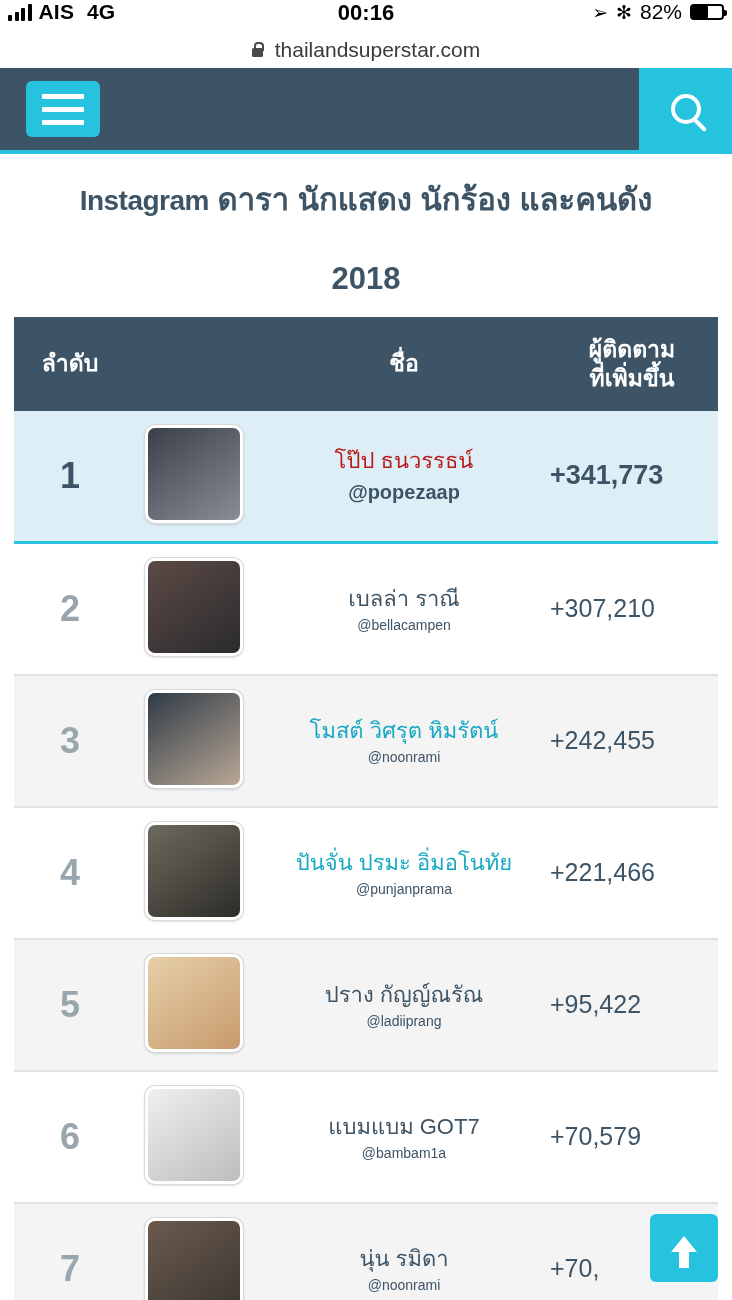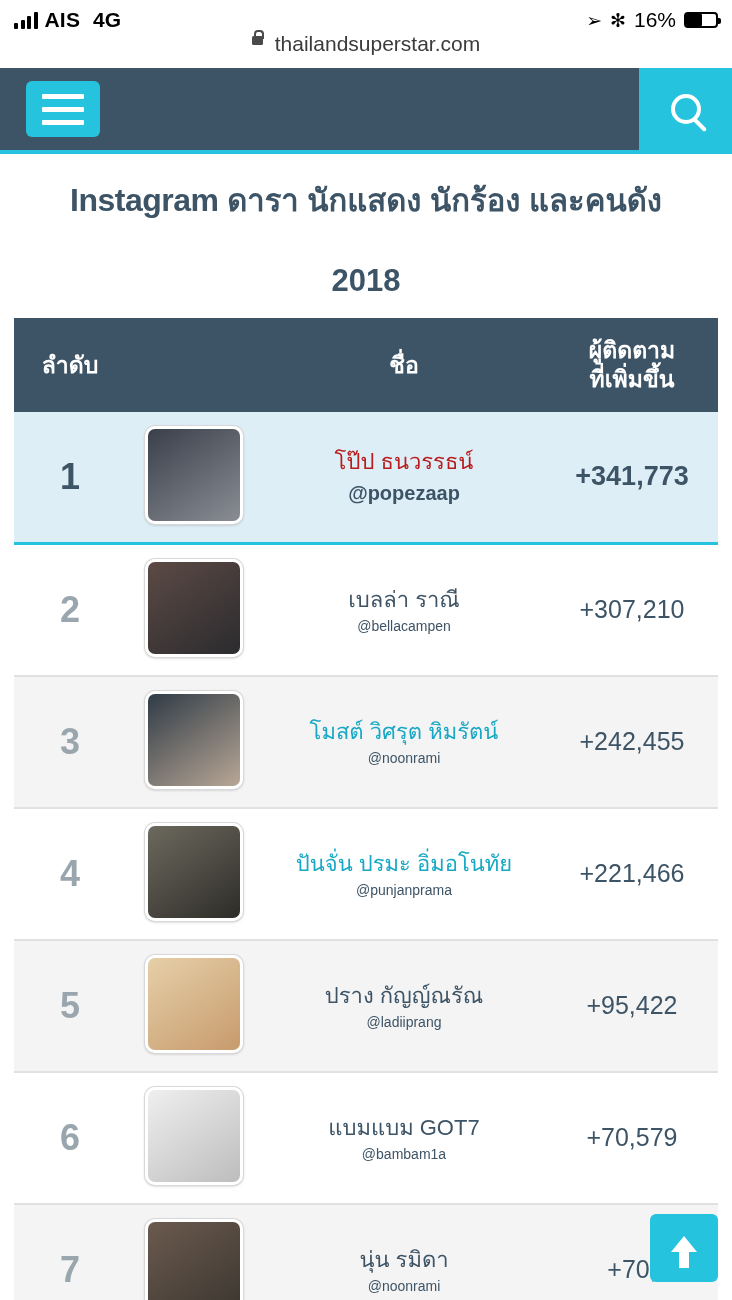--- a/index.html
+++ b/index.html
@@ -8,22 +8,22 @@
     height: 1300px;
     background: #ffffff;
     font-family: "Liberation Sans", sans-serif;
     overflow: hidden;
   }
 
   
   .status-bar {
     height: 32px;
     display: flex;
-    align-items: flex-end;
-    padding: 0 14px;
+    align-items: flex-start;
+    padding: 0 8px;
     font-size: 22px;
     font-weight: bold;
     color: #000;
     position: relative;
   }
   .sb-left { display: flex; align-items: center; gap: 7px; }
   .signal-bars { display: flex; align-items: flex-end; gap: 2.5px; height: 17px; }
   .signal-bars i { width: 4px; background: #000; border-radius: 1px; display: block; }
   .signal-bars i:nth-child(1) { height: 6px; }
   .signal-bars i:nth-child(2) { height: 9px; }
@@ -48,21 +48,21 @@
   }
   .batt::after {
     content: ""; position: absolute; right: -5px; top: 4px;
     width: 3px; height: 6px; background: #000; border-radius: 0 2px 2px 0;
   }
   .batt i { display: block; height: 100%; background: #000; border-radius: 1px; }
 
   
   .url-bar {
     height: 36px;
-    display: flex; align-items: flex-start; justify-content: center;
+    display: flex; align-items: center; justify-content: center;
     gap: 12px;
     font-size: 21px; color: #3b3b3b;
     background: #fff;
   }
   .lock {
     width: 11px; height: 9px; background: #4a4a4a; border-radius: 1.5px;
     position: relative; margin-top: 4px;
   }
   .lock::before {
     content: ""; position: absolute; left: 2.5px; top: -6px;
@@ -104,21 +104,21 @@
 
   
   .page-title {
     padding: 26px 14px 18px;
     text-align: center;
     font-size: 31px;
     font-weight: bold;
     color: #3d5466;
     line-height: 1.28;
   }
-  .page-title .brand { font-size: 32px; letter-spacing: -0.5px; }
+  .page-title .brand { font-size: 28px; letter-spacing: -0.5px; }
 
   
   .table-wrap { padding: 0 14px; }
   .rank-table { width: 100%; border-collapse: collapse; table-layout: fixed; }
   .rank-table thead th {
     background: #3d5466;
     color: #fff;
     font-size: 23px;
     font-weight: bold;
     padding: 18px 4px;
@@ -154,21 +154,21 @@
   .thumb .g { position: absolute; inset: 0; }
 
   .name-cell { text-align: center; line-height: 1.5; }
   .name-th { font-size: 22px; color: #3d5466; }
   tr.top .name-th { color: #b91c1c; }
   .name-th.accent { color: #16a8c4; }
   .handle { font-size: 14px; color: #3d5466; }
   tr.top .handle { font-weight: bold; font-size: 20px; }
 
   .foll-cell {
-    text-align: center; font-size: 25px; color: #3d5466; white-space: nowrap;
+    font-size: 25px; color: #3d5466; white-space: nowrap;
   }
   tr.top .foll-cell { font-weight: bold; font-size: 27px; }
 
   
   .to-top {
     position: fixed; right: 14px; bottom: 18px;
     width: 68px; height: 68px;
     background: #25c3dd; border-radius: 6px;
     display: flex; align-items: center; justify-content: center;
   }
@@ -191,24 +191,25 @@
   <div class="sb-left">
     <span class="signal-bars">
         <i></i>
         <i></i>
         <i></i>
         <i></i>
       </span>
     <span class="carrier">AIS</span>
     <span class="net">4G</span>
   </div>
+  <div class="sb-center">00:16</div>
   <div class="sb-right">
     <span class="loc-icon">➢</span>
     <span class="bt-icon">✻</span>
-    <span class="batt-pct">16%</span>
+    <span class="batt-pct">82%</span>
     <span class="batt">
         <i style="width:53%"></i>
       </span>
   </div>
 </div>
 
 <div class="url-bar">
   <span class="lock"></span>
   <span>thailandsuperstar.com</span>
 </div>

